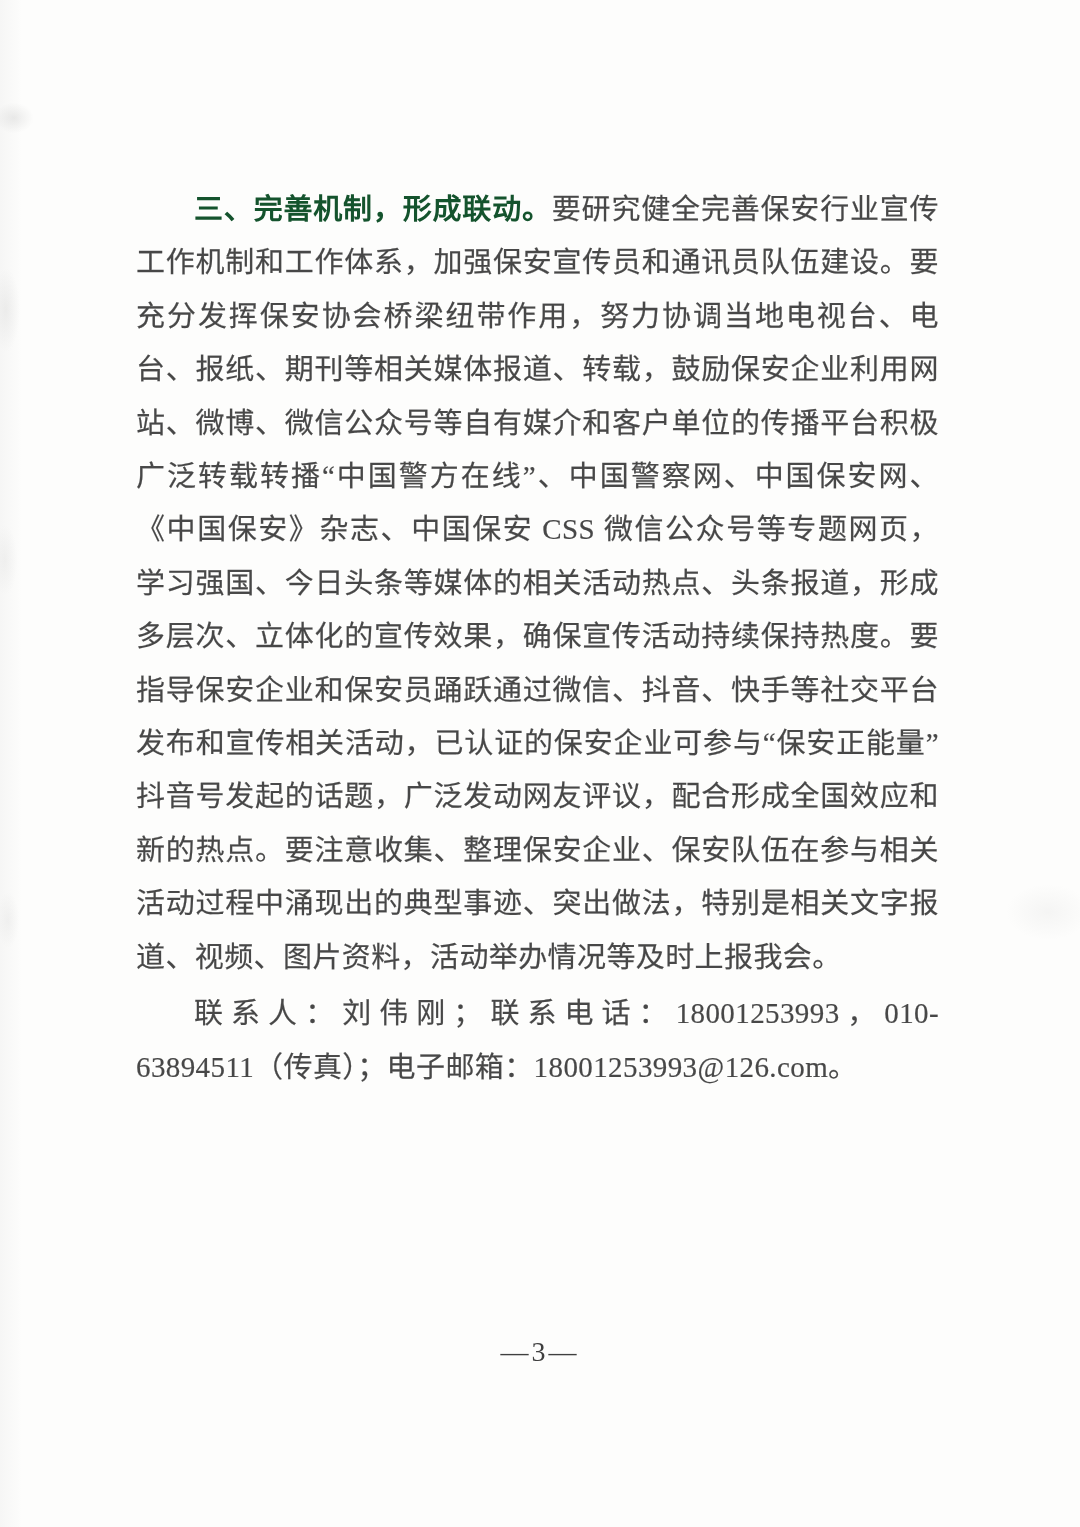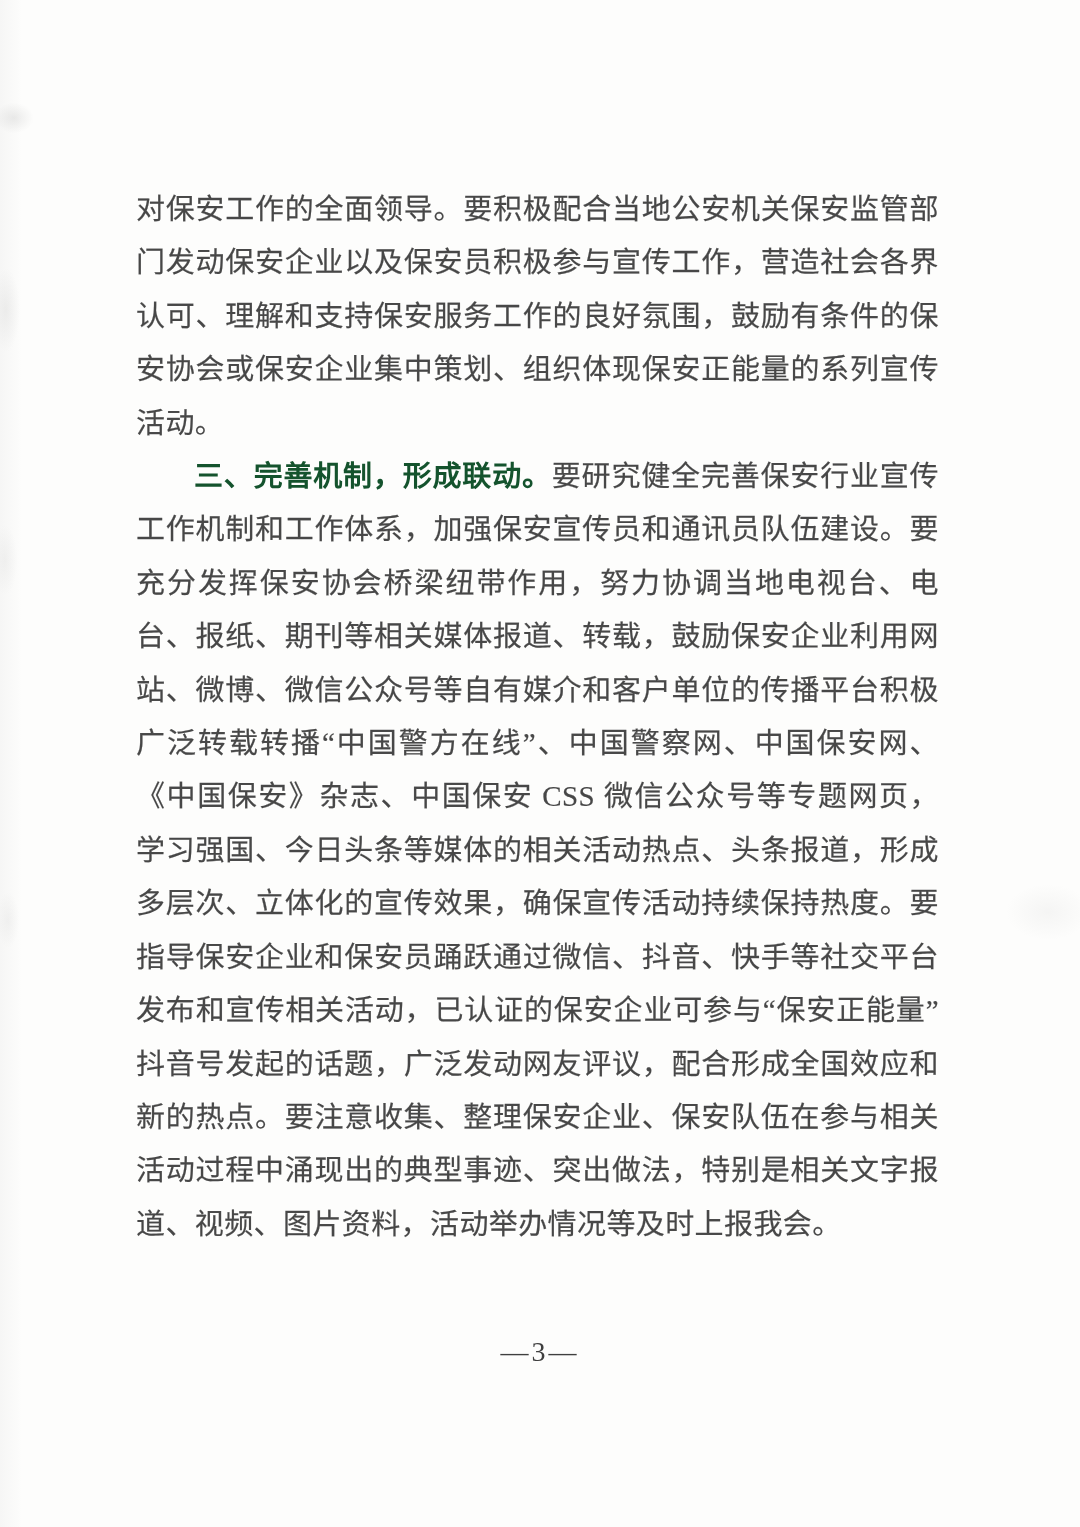--- a/index.html
+++ b/index.html
@@ -67,25 +67,25 @@
     letter-spacing: 3px;
     color: #3f3f3f;
   }
 </style>
 </head>
 <body>
 
 <div class="page">
   <div class="content">
 
-    <p class="para">
-      <span>对保安工作的全面领导。要积极配合当地公安机关保安监管部门发动保安企业以及保安员积极参与宣传工作，营造社会各界认可、理解和支持保安服务工作的良好氛围，鼓励有条件的保安协会或保安企业集中策划、组织体现保安正能量的系列宣传活动。</span>
-    </p>
 
     <p class="para indent">
       <span class="section-heading">三、完善机制，形成联动。</span><span>要研究健全完善保安行业宣传工作机制和工作体系，加强保安宣传员和通讯员队伍建设。要充分发挥保安协会桥梁纽带作用，努力协调当地电视台、电台、报纸、期刊等相关媒体报道、转载，鼓励保安企业利用网站、微博、微信公众号等自有媒介和客户单位的传播平台积极广泛转载转播“中国警方在线”、中国警察网、中国保安网、《中国保安》杂志、中国保安 CSS 微信公众号等专题网页，学习强国、今日头条等媒体的相关活动热点、头条报道，形成多层次、立体化的宣传效果，确保宣传活动持续保持热度。要指导保安企业和保安员踊跃通过微信、抖音、快手等社交平台发布和宣传相关活动，已认证的保安企业可参与“保安正能量”抖音号发起的话题，广泛发动网友评议，配合形成全国效应和新的热点。要注意收集、整理保安企业、保安队伍在参与相关活动过程中涌现出的典型事迹、突出做法，特别是相关文字报道、视频、图片资料，活动举办情况等及时上报我会。</span>
     </p>
 
+    <p class="para indent contact">
+      <span>联系人：刘伟刚；联系电话：18001253993，010-63894511（传真）；电子邮箱：18001253993@126.com。</span>
+    </p>
 
   </div>
 
   <div class="page-number">—3—</div>
 </div>
 
 </body></html>

